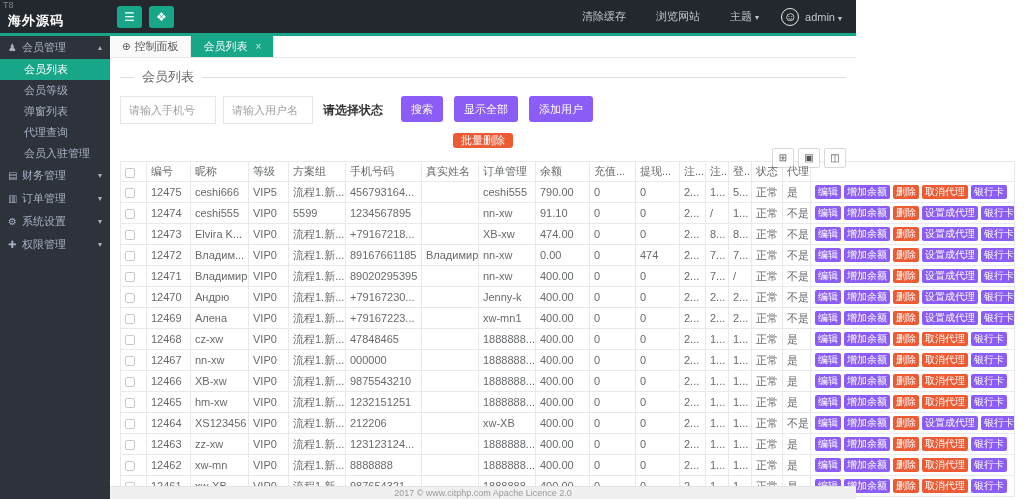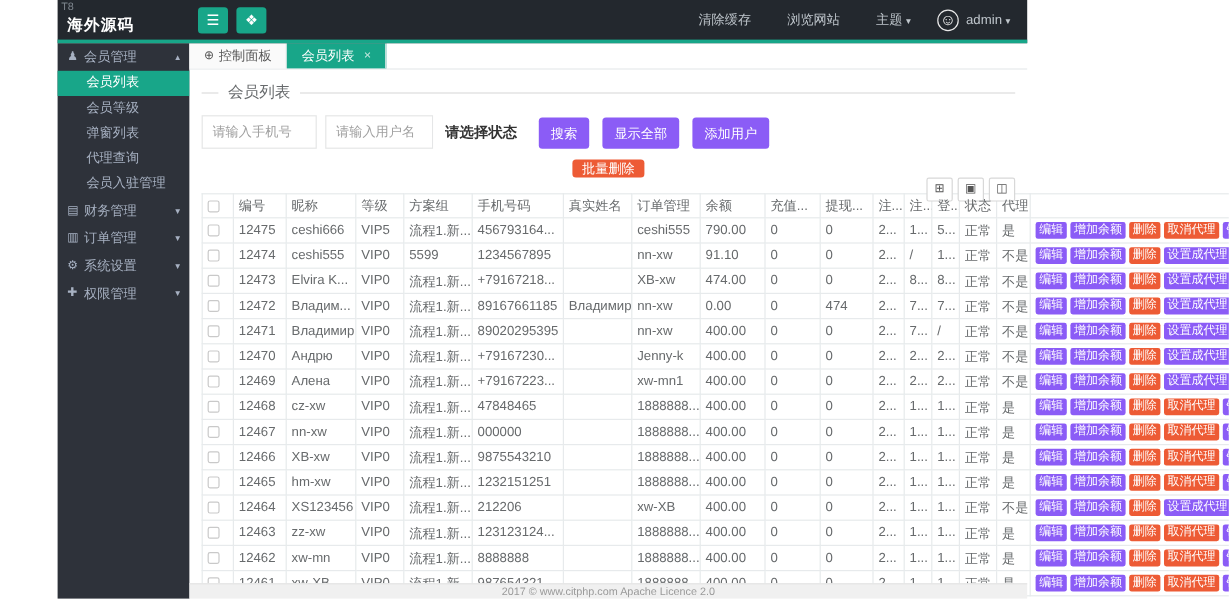--- a/index.html
+++ b/index.html
@@ -1,18 +1,18 @@
 <!DOCTYPE html>
 <html><head>
 <meta charset="utf-8">
 <style>
   * { margin:0; padding:0; box-sizing:border-box; }
   html,body { width:1024px; height:499px; overflow:hidden;
     font-family:"Liberation Sans","DejaVu Sans",sans-serif; background:#fff; }
-  .app { width:856px; height:499px; display:flex; flex-direction:column;padding-left:48px; }
+  .app { width:856px; height:499px; display:flex; flex-direction:column; }
 
   
   .topbar { height:33px; background:#23282e; border-bottom:3px solid #18a689;
     display:flex; align-items:center; position:relative; flex:0 0 36px; }
   .brand { width:110px; height:33px; position:relative; flex:0 0 110px; }
   .t8 { position:absolute; top:0; left:3px; font-size:9px; color:#7d858d; }
   .brand-title { position:absolute; left:8px; top:12px; color:#fff; font-weight:bold; font-size:13px; letter-spacing:1px; }
   .sq-btn { width:25px; height:22px; background:#18a689; color:#fff; border:none; border-radius:3px;
     font-size:12px; line-height:22px; text-align:center; margin-left:7px; cursor:pointer; }
   .topbar-right { margin-left:auto; display:flex; align-items:center; gap:0; padding-right:14px; }
@@ -39,21 +39,21 @@
   .tab .tab-icon { font-size:10px; }
   .tab.active { background:#18a689; color:#fff; }
   .tab .tab-close { font-size:10px; margin-left:4px; color:#cdeae3; }
 
   .content { flex:1; padding:8px 10px 0 10px; min-height:0; }
   .page-title-row { display:flex; align-items:center; height:22px; margin-bottom:8px; }
   .page-title-row .ln { border-top:1px solid #ddd; }
   .ln-l { width:14px; } .ln-r { flex:1; }
   .page-title { font-size:13px; color:#676a6c; font-weight:normal; padding:0 8px; }
 
-  .search-row { display:flex; align-items:flex-end; margin-bottom:9px; }
+  .search-row { display:flex; align-items:flex-start; margin-bottom:9px; }
   .inp { height:28px; border:1px solid #e5e6e7; padding:0 8px; font-size:11px; color:#555; outline:none; }
   .inp::placeholder { color:#a0a0a0; }
   .inp-phone { width:96px; margin-right:7px; }
   .inp-user { width:90px; }
   .status-select { height:28px; display:flex; align-items:center; padding:0 10px; font-size:12px;
     font-weight:bold; color:#333; background:#fff; cursor:pointer; margin-right:8px; }
   .btn { border:none; border-radius:3px; cursor:pointer; color:#fff; font-size:11px; }
   .btn-teal { background:#8b5cf6; }
   .btn-orange { background:#ed5b35; }
   .search-btn { width:42px; height:26px; margin-right:11px; }

